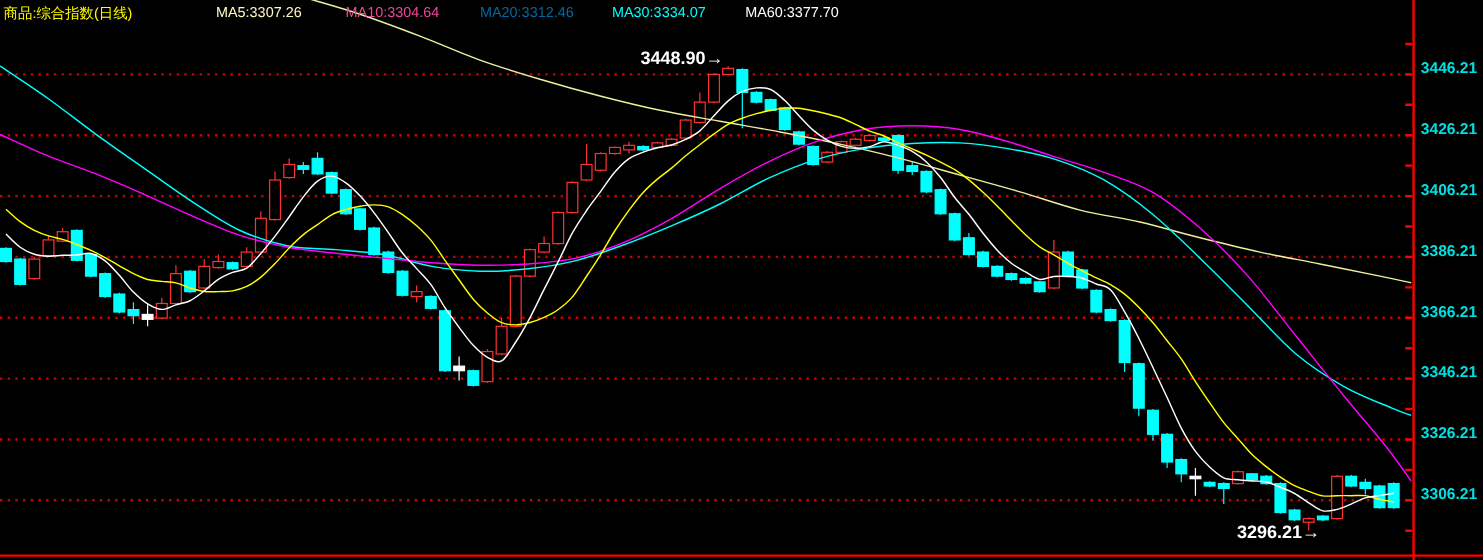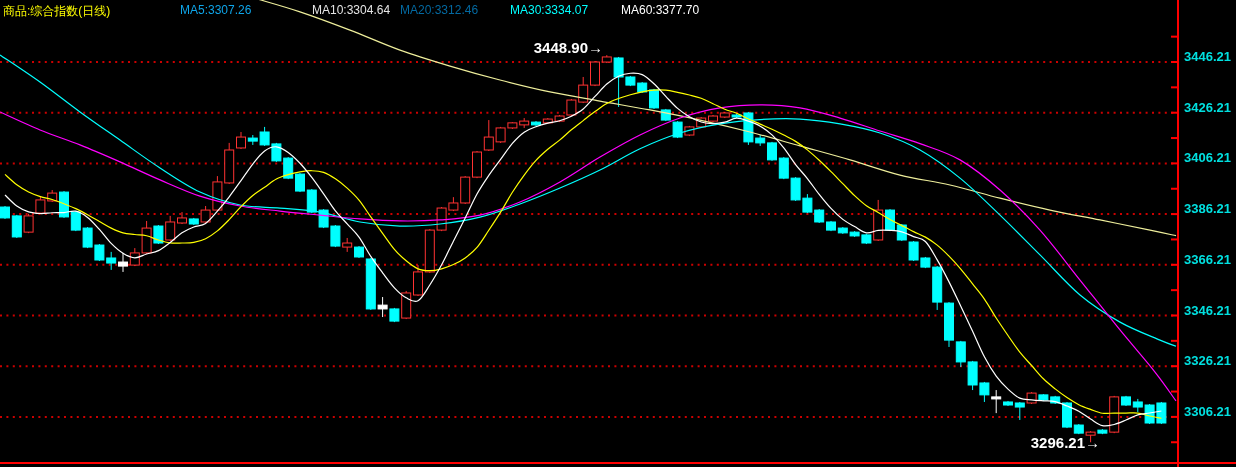--- a/index.html
+++ b/index.html
@@ -262,19 +262,19 @@
         <text x="1184" y="415.90000000000003" fill="#00e0e0" font-size="13" font-weight="bold" font-family="&quot;Liberation Sans&quot;,&quot;DejaVu Sans&quot;,sans-serif">3306.21</text>
         <line x1="0" y1="463" x2="1236" y2="463" stroke="#ff0000" stroke-width="2"></line>
       </g>
       <g>
         <text x="603" y="53" fill="#ffffff" text-anchor="end" font-size="15" font-weight="bold" font-family="&quot;Liberation Sans&quot;,&quot;DejaVu Sans&quot;,sans-serif">3448.90→</text>
         <text x="1100" y="448" fill="#ffffff" text-anchor="end" font-size="15" font-weight="bold" font-family="&quot;Liberation Sans&quot;,&quot;DejaVu Sans&quot;,sans-serif">3296.21→</text>
       </g>
     </svg>
   <div class="header">
     <span class="title" style="color: rgb(255, 255, 0); left: 3px;">商品:综合指数(日线)</span>
-  <span style="left: 180px; color: #0ea5e9;">MA5:3307.26</span>
-      <span style="left: 288px; color: #e5e5e5; margin-left: 24px;">MA10:3304.64</span>
+  <span style="left: 180px; color: #fef9c3;">MA5:3307.26</span>
+      <span style="left: 288px; color: #ec4899;">MA10:3304.64</span>
       <span style="left: 400px; color: #0369a1;">MA20:3312.46</span>
       <span style="left: 510px; color: rgb(0, 255, 255);">MA30:3334.07</span>
       <span style="left: 621px; color: #ffffff;">MA60:3377.70</span>
     </div>
 </div>
 
 </body></html>

